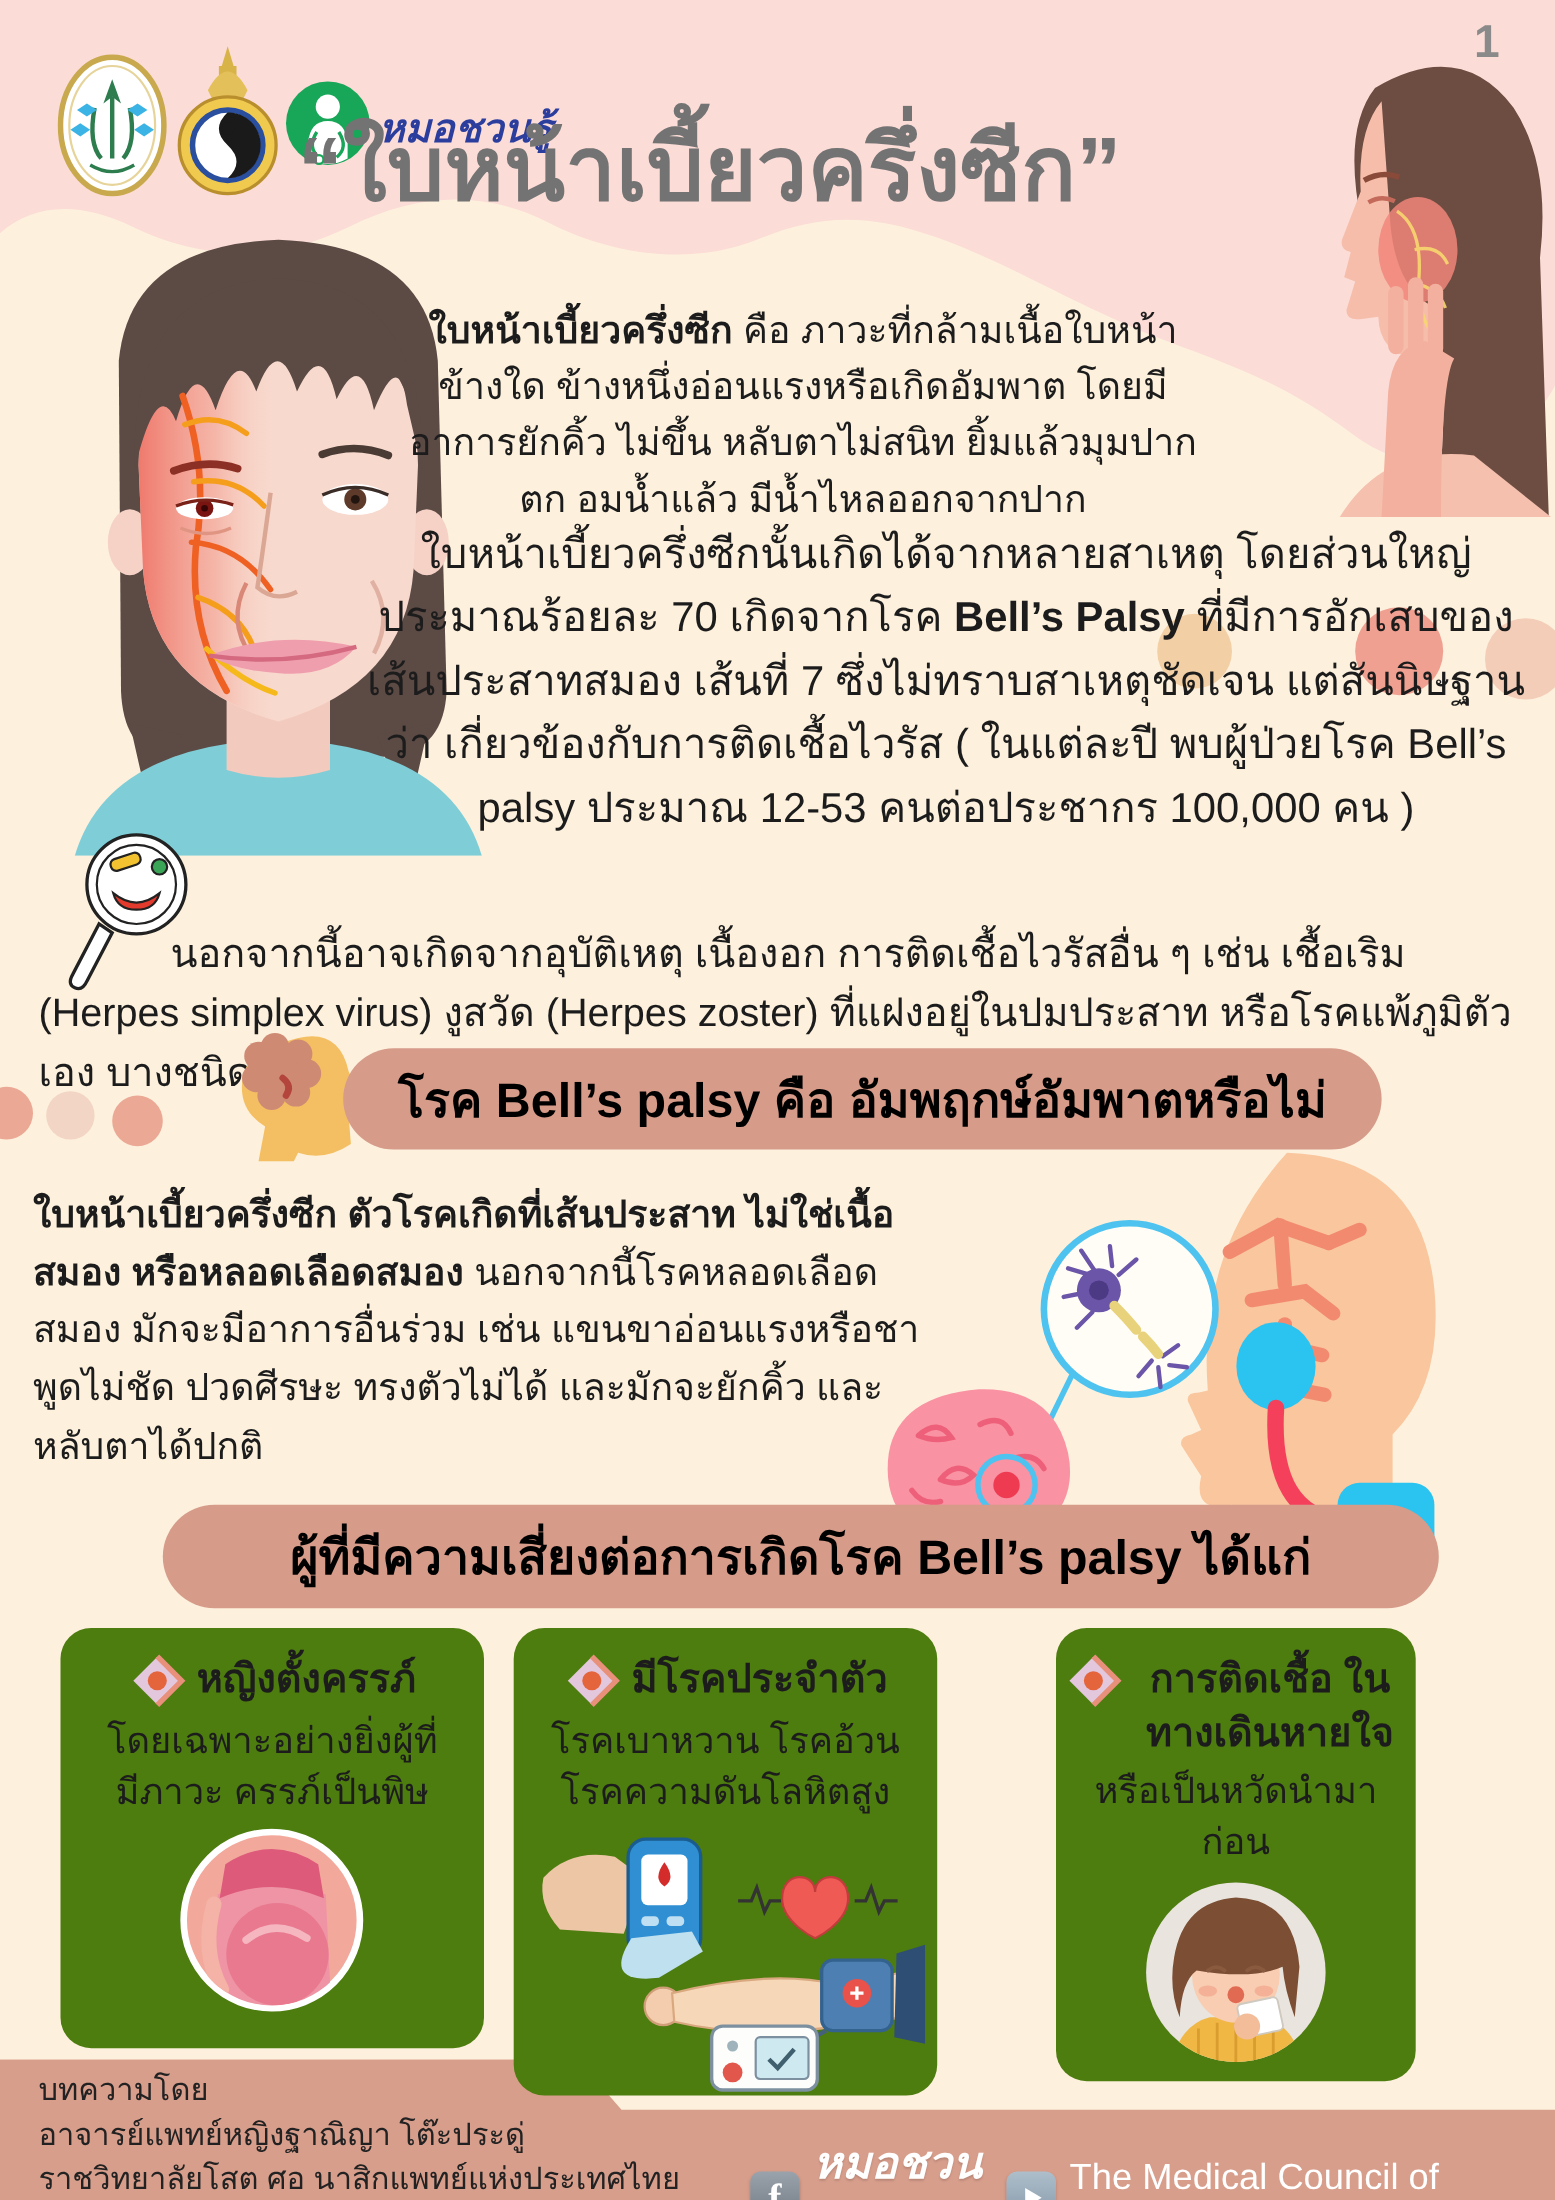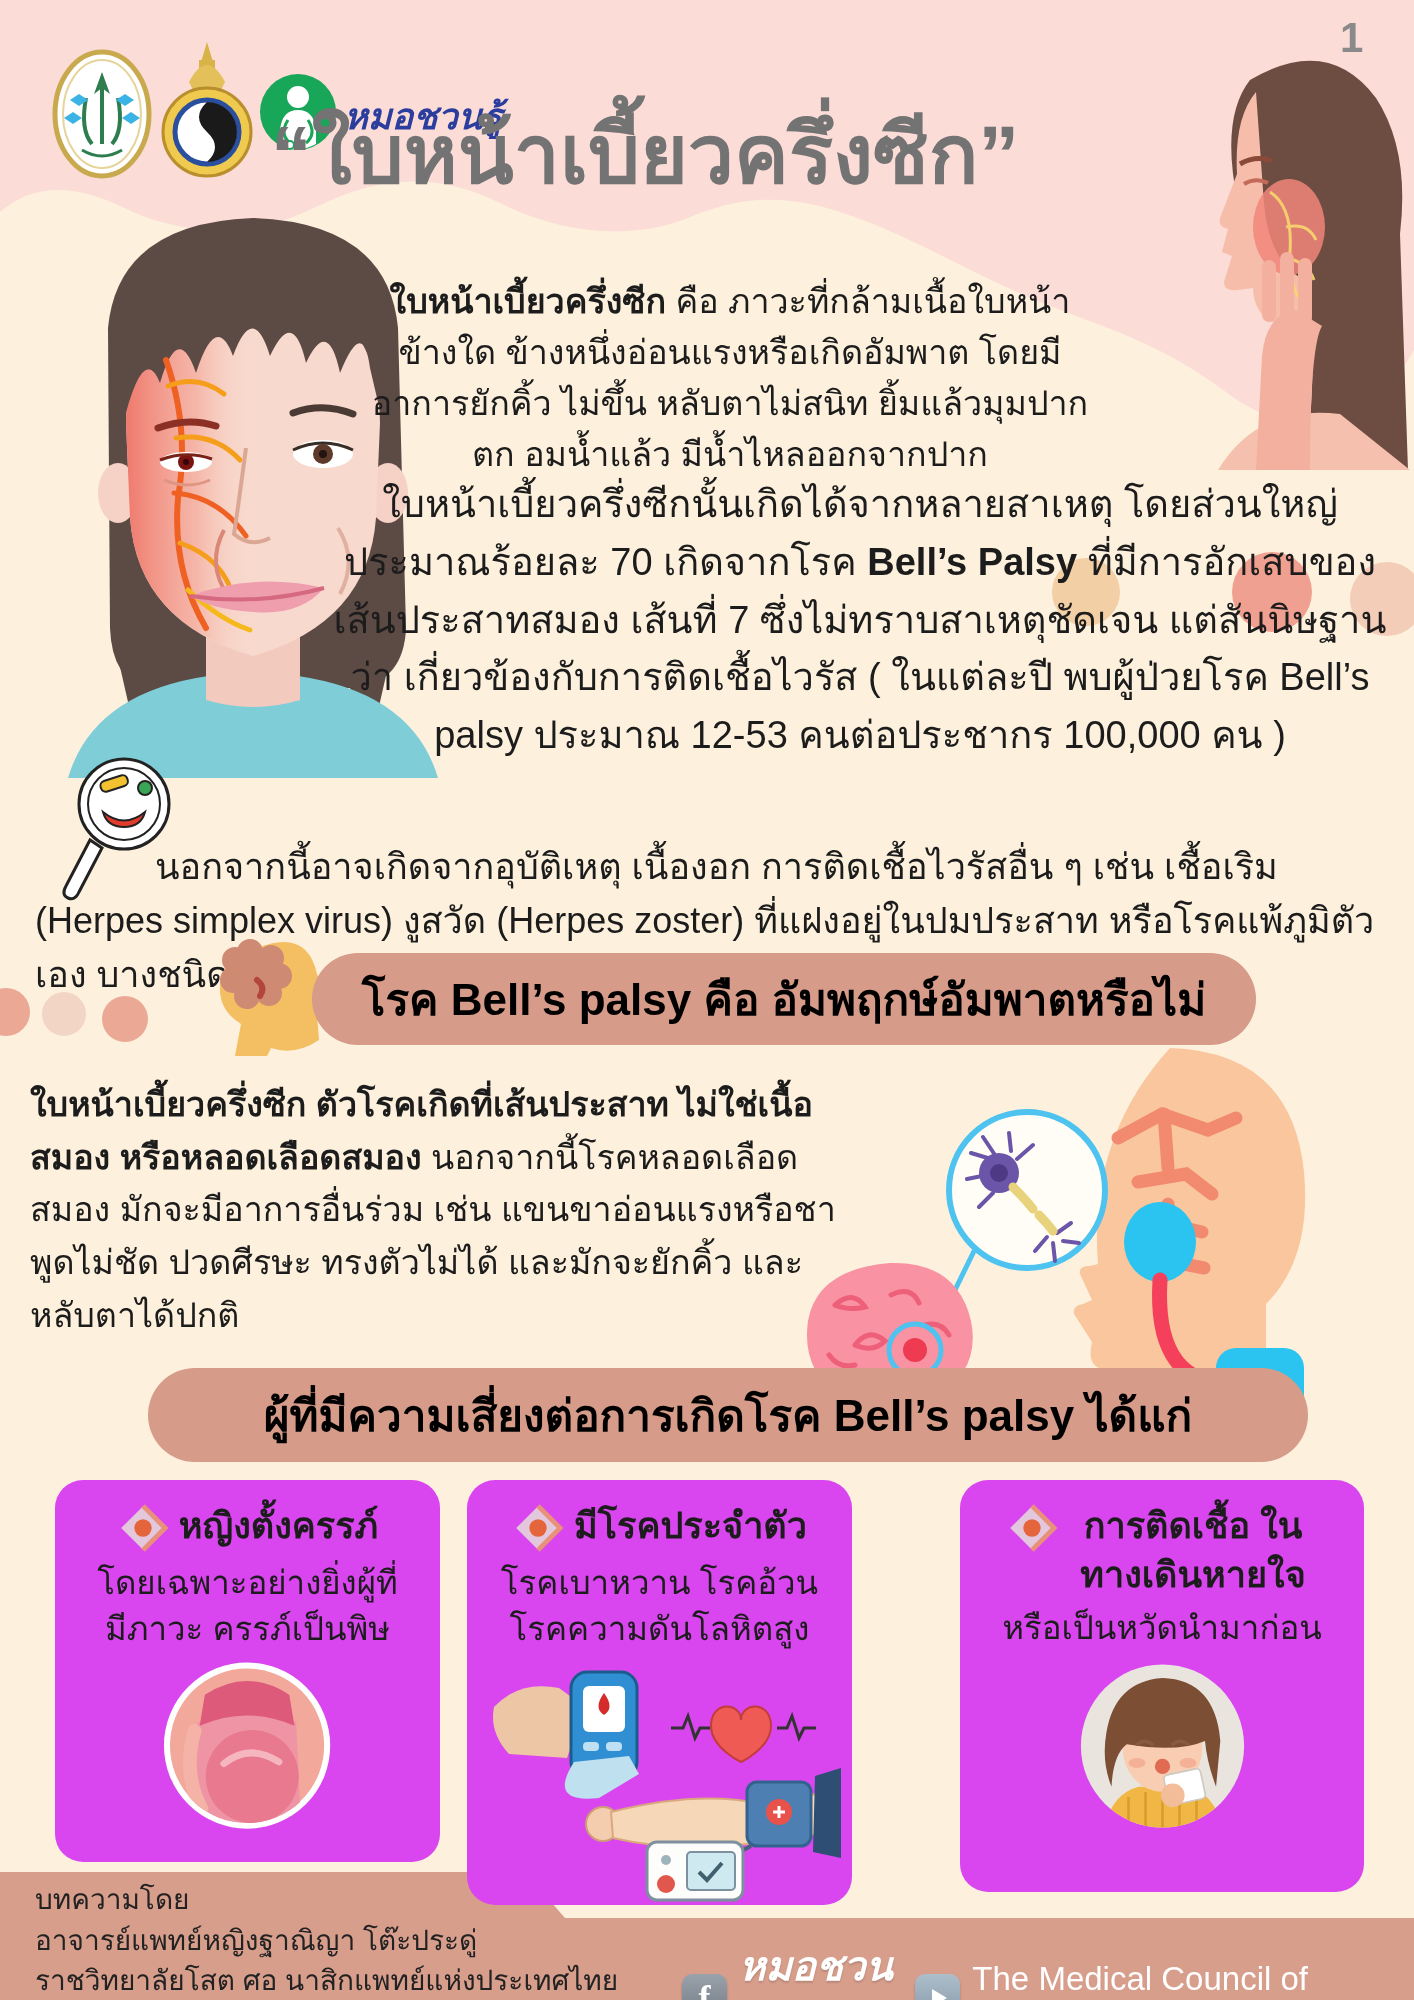--- a/index.html
+++ b/index.html
@@ -24,24 +24,24 @@
   .p-explain{left:30px;top:1078px;width:820px;font-size:34px;line-height:1.55;}
   strong{font-weight:800;}
 
   
   .banner{background:#d69b89;border-radius:48px;display:flex;align-items:center;justify-content:center;
     font-size:44px;font-weight:600;color:#000000;}
   .banner-1{left:312px;top:953px;width:944px;height:92px;}
   .banner-2{left:148px;top:1368px;width:1160px;height:94px;z-index:6;}
 
   
-  .card{background:#d946ef;border-radius:28px;z-index:5;}
+  .card{background:#4d7c0f;border-radius:28px;z-index:5;}
   .card-1{left:55px;top:1480px;width:385px;height:382px;}
   .card-2{left:455px;top:1480px;width:385px;height:425px;margin-left:12px;}
-  .card-3{left:960px;top:1480px;width:404px;height:412px;}
+  .card-3{left:960px;top:1480px;width:327px;height:412px;}
   .card-head{display:flex;justify-content:center;align-items:flex-start;gap:10px;padding-top:22px;}
   .card-title{font-size:36px;font-weight:800;line-height:1.35;}
   .card-3 .card-title{max-width:250px;text-align:center;}
   .card-text{text-align:center;font-size:33px;line-height:1.4;padding:6px 32px 0;}
   .card-illus{display:flex;justify-content:center;margin-top:10px;}
 
   
   .footer-band{left:0;top:1872px;width:1414px;height:128px;background:#d89e8c;z-index:4;
     clip-path:polygon(0 0,525px 0,565px 46px,1414px 46px,1414px 128px,0 128px);}
   .footer-credits{left:35px;top:1880px;font-size:28px;line-height:1.45;color:#222;z-index:5;}

